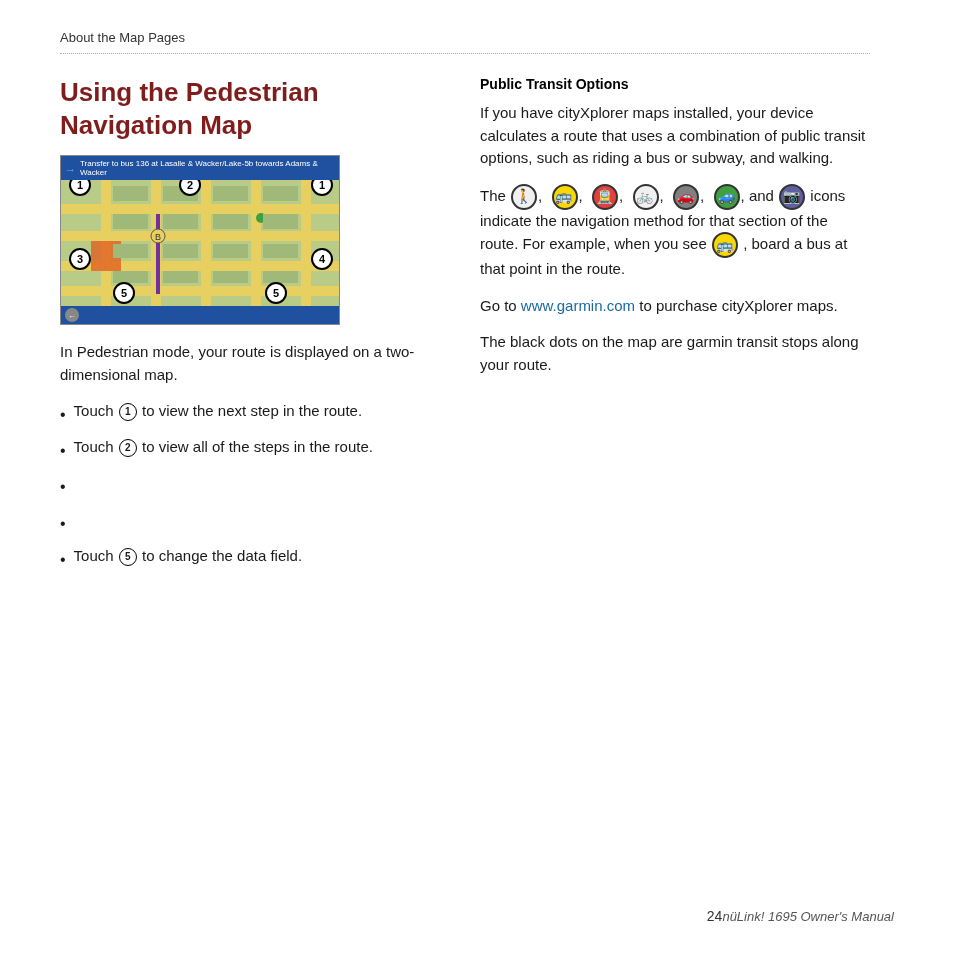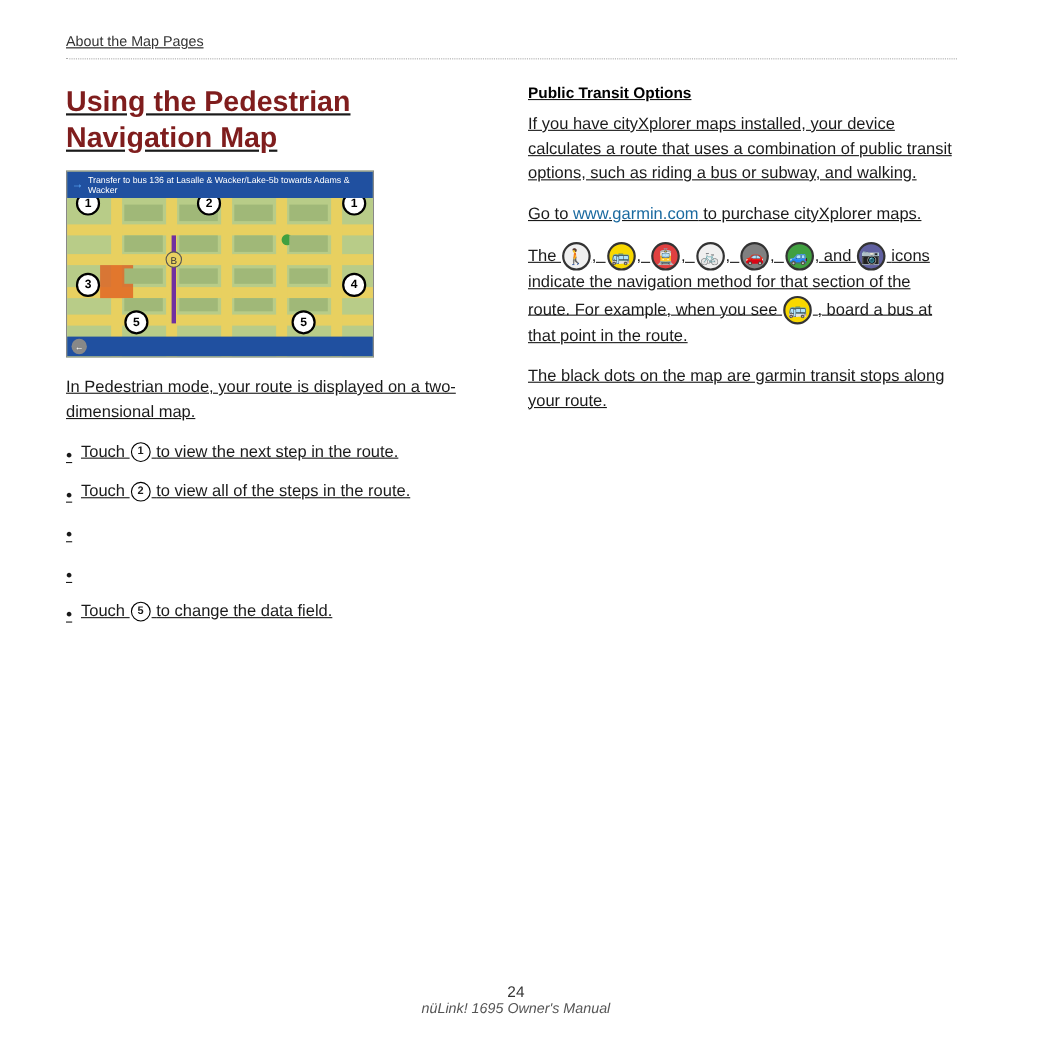--- a/index.html
+++ b/index.html
@@ -11,21 +11,20 @@
       font-size: 15px;
       color: #1a1a1a;
       position: relative;
       overflow: hidden;
     }
     .page-container {
       width: 954px;
       height: 954px;
       padding: 30px 84px 40px 60px;
       position: relative;
-      text-decoration: underline;
     }
     
     .breadcrumb-bar {
       display: flex;
       align-items: center;
       border-bottom: 1px dotted #aaa;
       padding-bottom: 8px;
       margin-bottom: 22px;
     }
     .breadcrumb-text {
@@ -177,21 +176,20 @@
     
     .page-footer {
       position: absolute;
       bottom: 30px;
       left: 44px;
       right: 60px;
       display: flex;
       justify-content: flex-end;
       align-items: center;
       border-top: none;
-      flex-direction: column;
     }
     .footer-page-num {
       font-size: 14px;
       color: #333;
     }
     .footer-manual {
       font-size: 13px;
       color: #555;
       font-style: italic;
     }
@@ -338,43 +336,43 @@
       </ul>
     </div>
 
     <div class="right-col">
 
       <h2 class="section-heading">Public Transit Options</h2>
 
       <p class="body-text">If you have cityXplorer maps installed, your device calculates a route that uses a combination of public transit options, such as riding a bus or subway, and walking.</p>
 
       <p class="body-text">
-        <span>Go to </span><span class="link-text">www.garmin.com</span><span> to purchase cityXplorer maps.</span>
-      </p>
-
-      <p class="body-text">
         <span>The </span>
         
         <span class="transit-icon walk" title="walking">🚶</span>,&nbsp;
         
         <span class="transit-icon bus-yellow" title="bus">🚌</span>,&nbsp;
         
         <span class="transit-icon bus-red" title="subway">🚊</span>,&nbsp;
         
         <span class="transit-icon bike" title="bicycle">🚲</span>,&nbsp;
         
         <span class="transit-icon car" title="car">🚗</span>,&nbsp;
         
         <span class="transit-icon car2" title="vehicle">🚙</span><span>, and </span>
         
         <span class="transit-icon cam" title="transit camera">📷</span>
         <span> icons indicate the navigation method for that section of the route. For example, when you see </span>
         
         <span class="transit-icon bus-yellow" title="bus">🚌</span>
         <span>, board a bus at that point in the route.</span>
+      </p>
+
+      <p class="body-text">
+        <span>Go to </span><span class="link-text">www.garmin.com</span><span> to purchase cityXplorer maps.</span>
       </p>
 
       <p class="body-text">The black dots on the map are garmin transit stops along your route.</p>
 
     </div>
   </div>
 
   <div class="page-footer">
     <span class="footer-page-num">24</span>
     <span class="footer-manual">nüLink! 1695 Owner's Manual</span>

